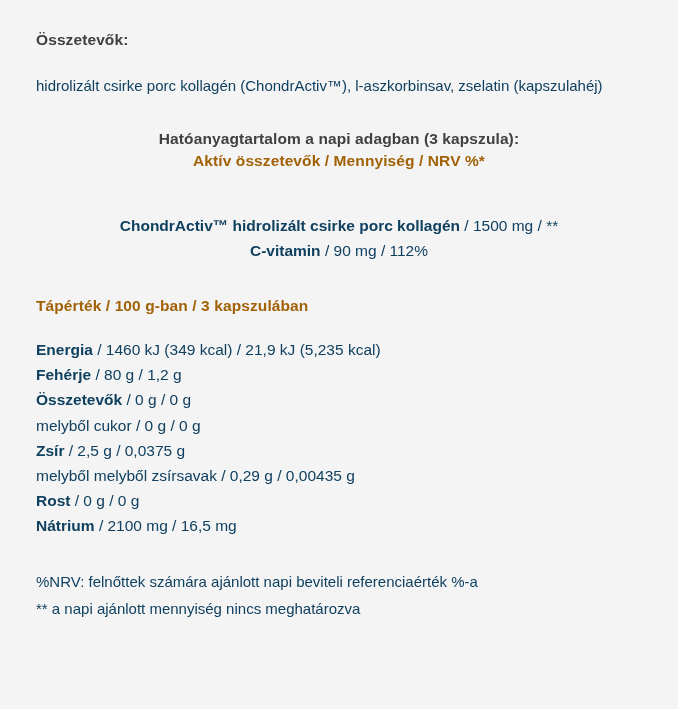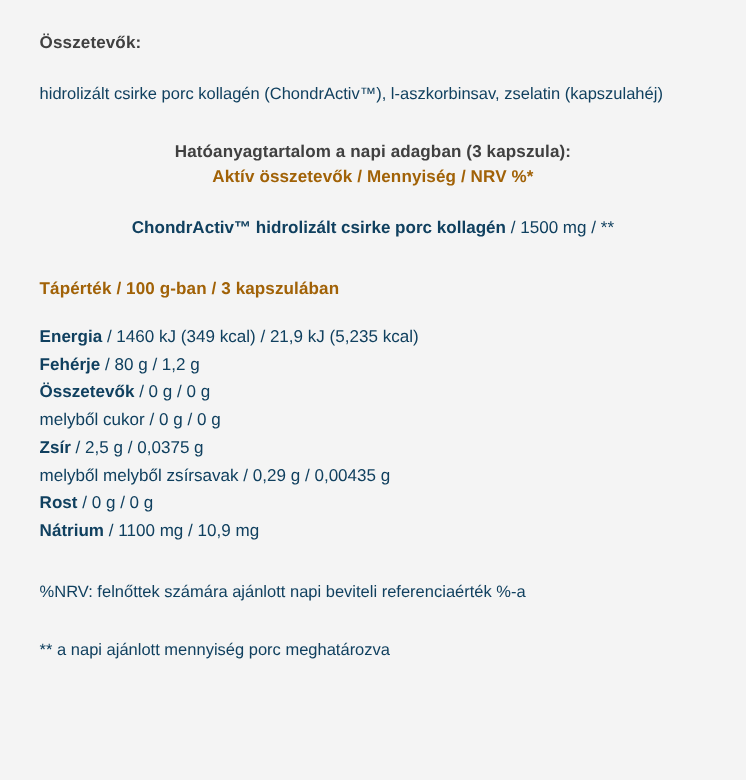--- a/index.html
+++ b/index.html
@@ -47,21 +47,21 @@
 
   .subheading-cyan {
     font-size: 15.5px;
     font-weight: bold;
     color: #a16207;
     line-height: 1.45;
     letter-spacing: 0.1px;
   }
 
   .rows {
-    margin-top: 22px;
+    margin-top: 40px;
   }
 
   .row {
     font-size: 15.5px;
     line-height: 1.62;
     color: #10405f;
     white-space: nowrap;
   }
 
   .row .label {
@@ -86,40 +86,42 @@
 
   .footnotes {
     margin-top: 30px;
   }
 
   .footnote {
     font-size: 15px;
     font-weight: normal;
     color: #10405f;
     line-height: 1.82;
-    margin-top: 25px;
   }
 </style>
 </head>
 <body>
 
 <div class="panel">
 
   <div class="heading">Összetevők:</div>
 
   <p class="ingredients">hidrolizált csirke porc kollagén (ChondrActiv™), l-aszkorbinsav, zselatin (kapszulahéj)</p>
 
   <div class="block-actives">
     <div class="heading">Hatóanyagtartalom a napi adagban (3 kapszula):</div>
 
     <div class="subheading-cyan">Aktív összetevők / Mennyiség / NRV %*</div>
 
     <div class="rows">
       <div class="row">
         <span class="label">ChondrActiv™ hidrolizált csirke porc kollagén</span><span class="values"> / 1500 mg / **</span>
+      </div>
+      <div class="row">
+        <span class="label">C-vitamin</span><span class="values"> / 90 mg / 112%</span>
       </div>
     </div>
   </div>
 
   <div class="block-nutrition">
     <div class="subheading-cyan">Tápérték / 100 g-ban / 3 kapszulában</div>
 
     <div class="rows-nutrition">
       <div class="row">
         <span class="label">Energia</span><span class="values"> / 1460 kJ (349 kcal) / 21,9 kJ (5,235 kcal)</span>
@@ -136,23 +138,23 @@
       <div class="row">
         <span class="label">Zsír</span><span class="values"> / 2,5 g / 0,0375 g</span>
       </div>
       <div class="row plain">
         <span class="label">melyből melyből zsírsavak</span><span class="values"> / 0,29 g / 0,00435 g</span>
       </div>
       <div class="row">
         <span class="label">Rost</span><span class="values"> / 0 g / 0 g</span>
       </div>
       <div class="row">
-        <span class="label">Nátrium</span><span class="values"> / 1100 mg / 10,9 mg</span>
+        <span class="label">Nátrium</span><span class="values"> / 2100 mg / 16,5 mg</span>
       </div>
     </div>
   </div>
 
   <div class="footnotes">
     <div class="footnote">%NRV: felnőttek számára ajánlott napi beviteli referenciaérték %-a</div>
-    <div class="footnote">** a napi ajánlott mennyiség porc meghatározva</div>
+    <div class="footnote">** a napi ajánlott mennyiség nincs meghatározva</div>
   </div>
 
 </div>
 
 </body></html>

